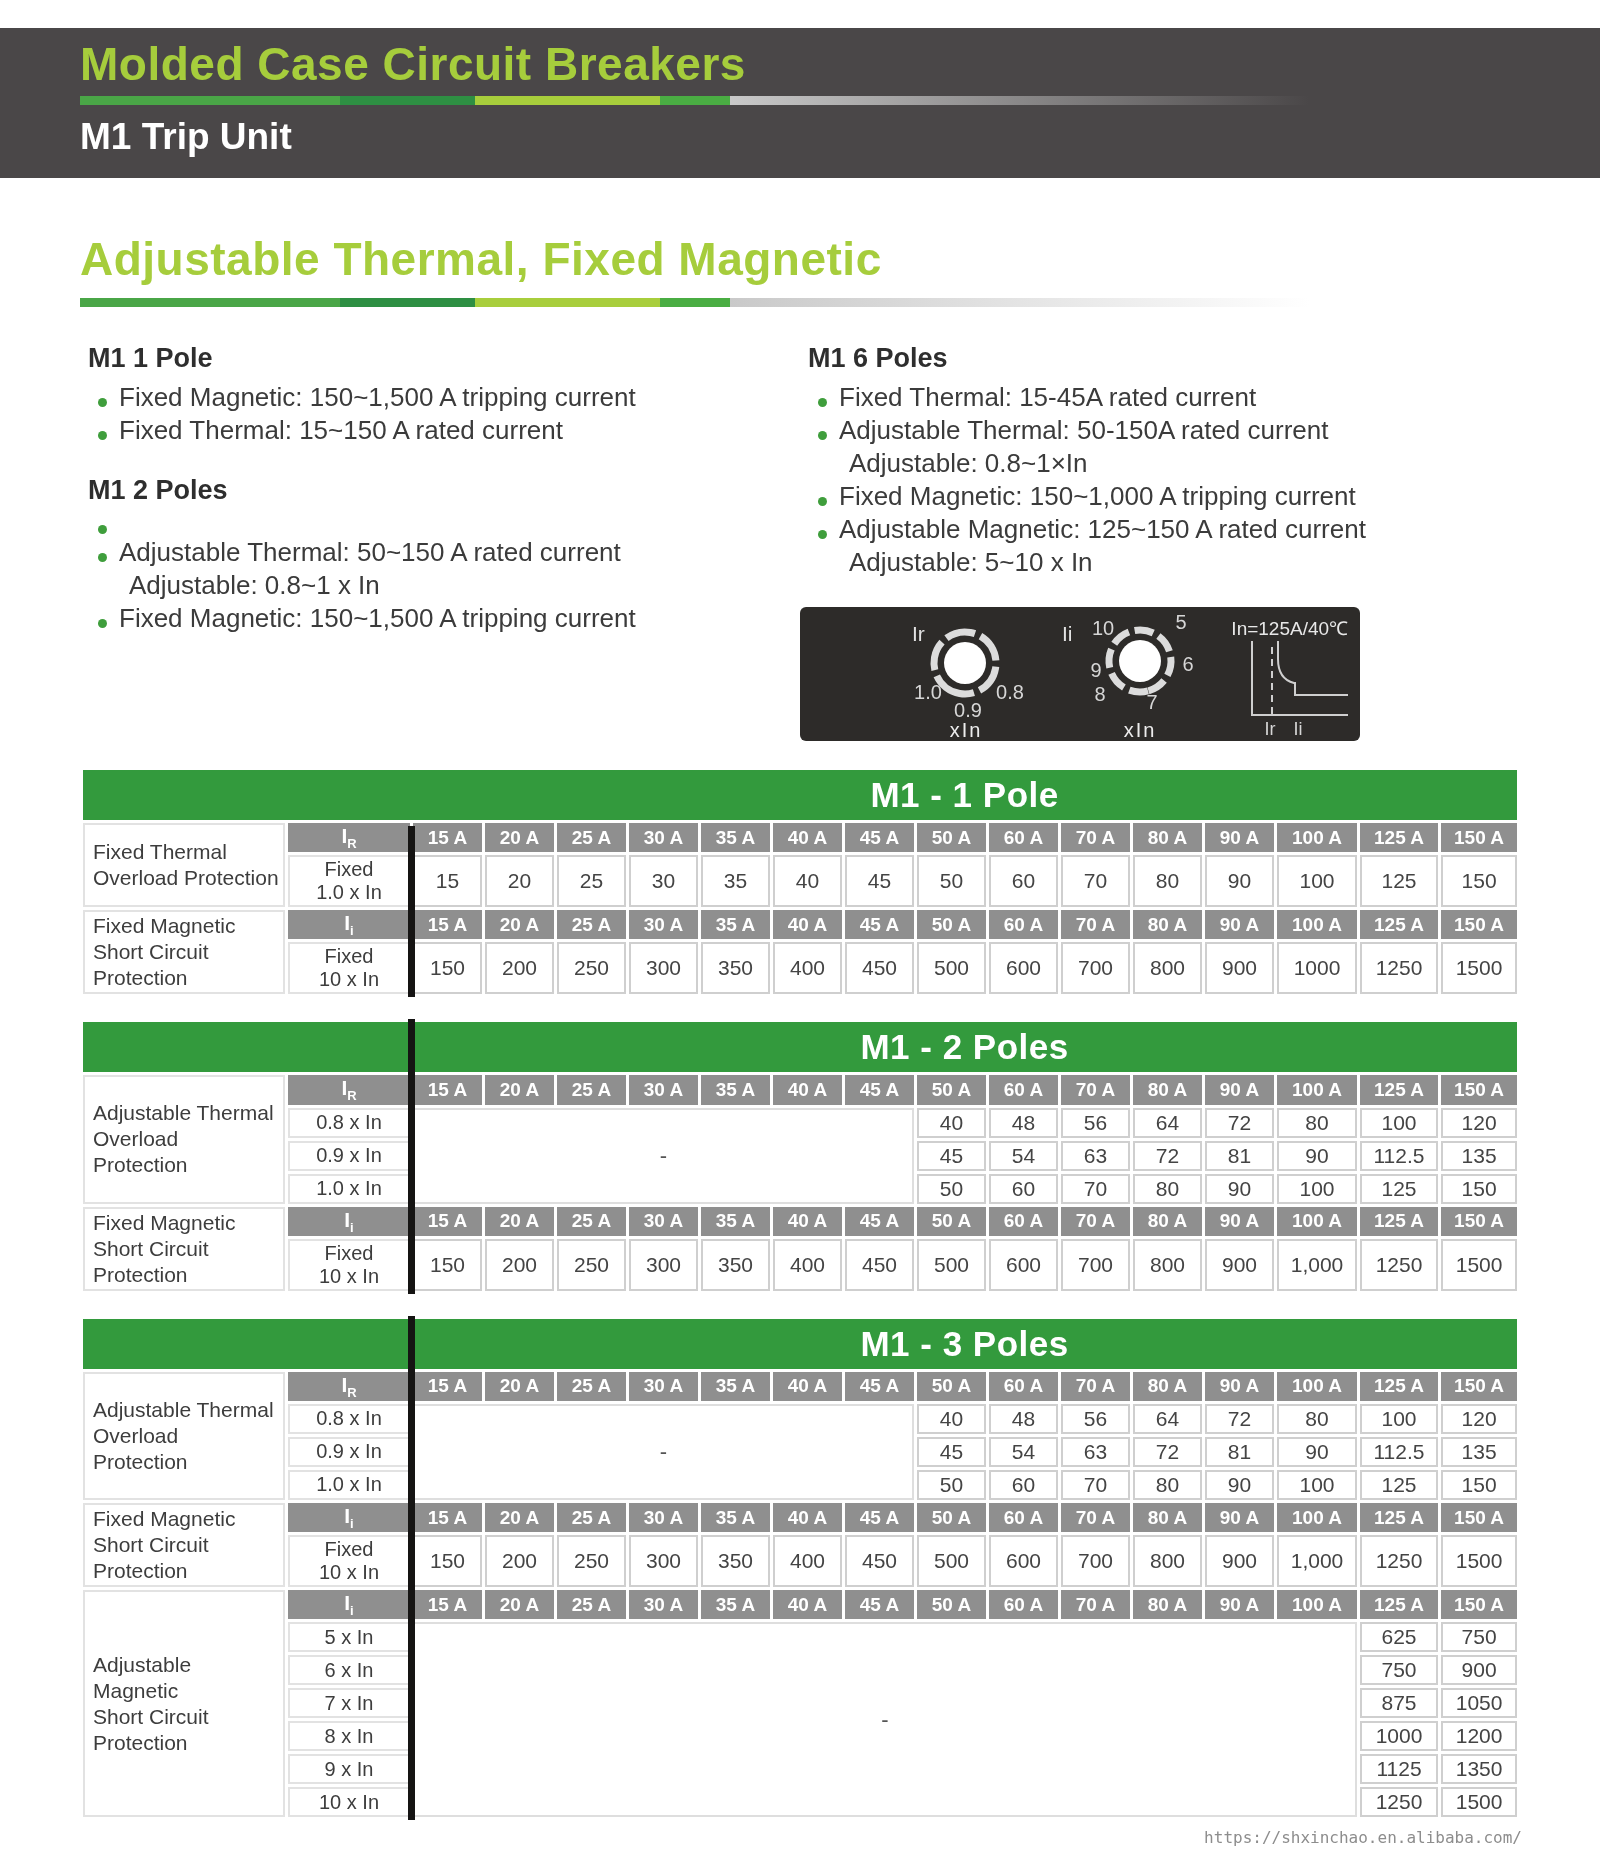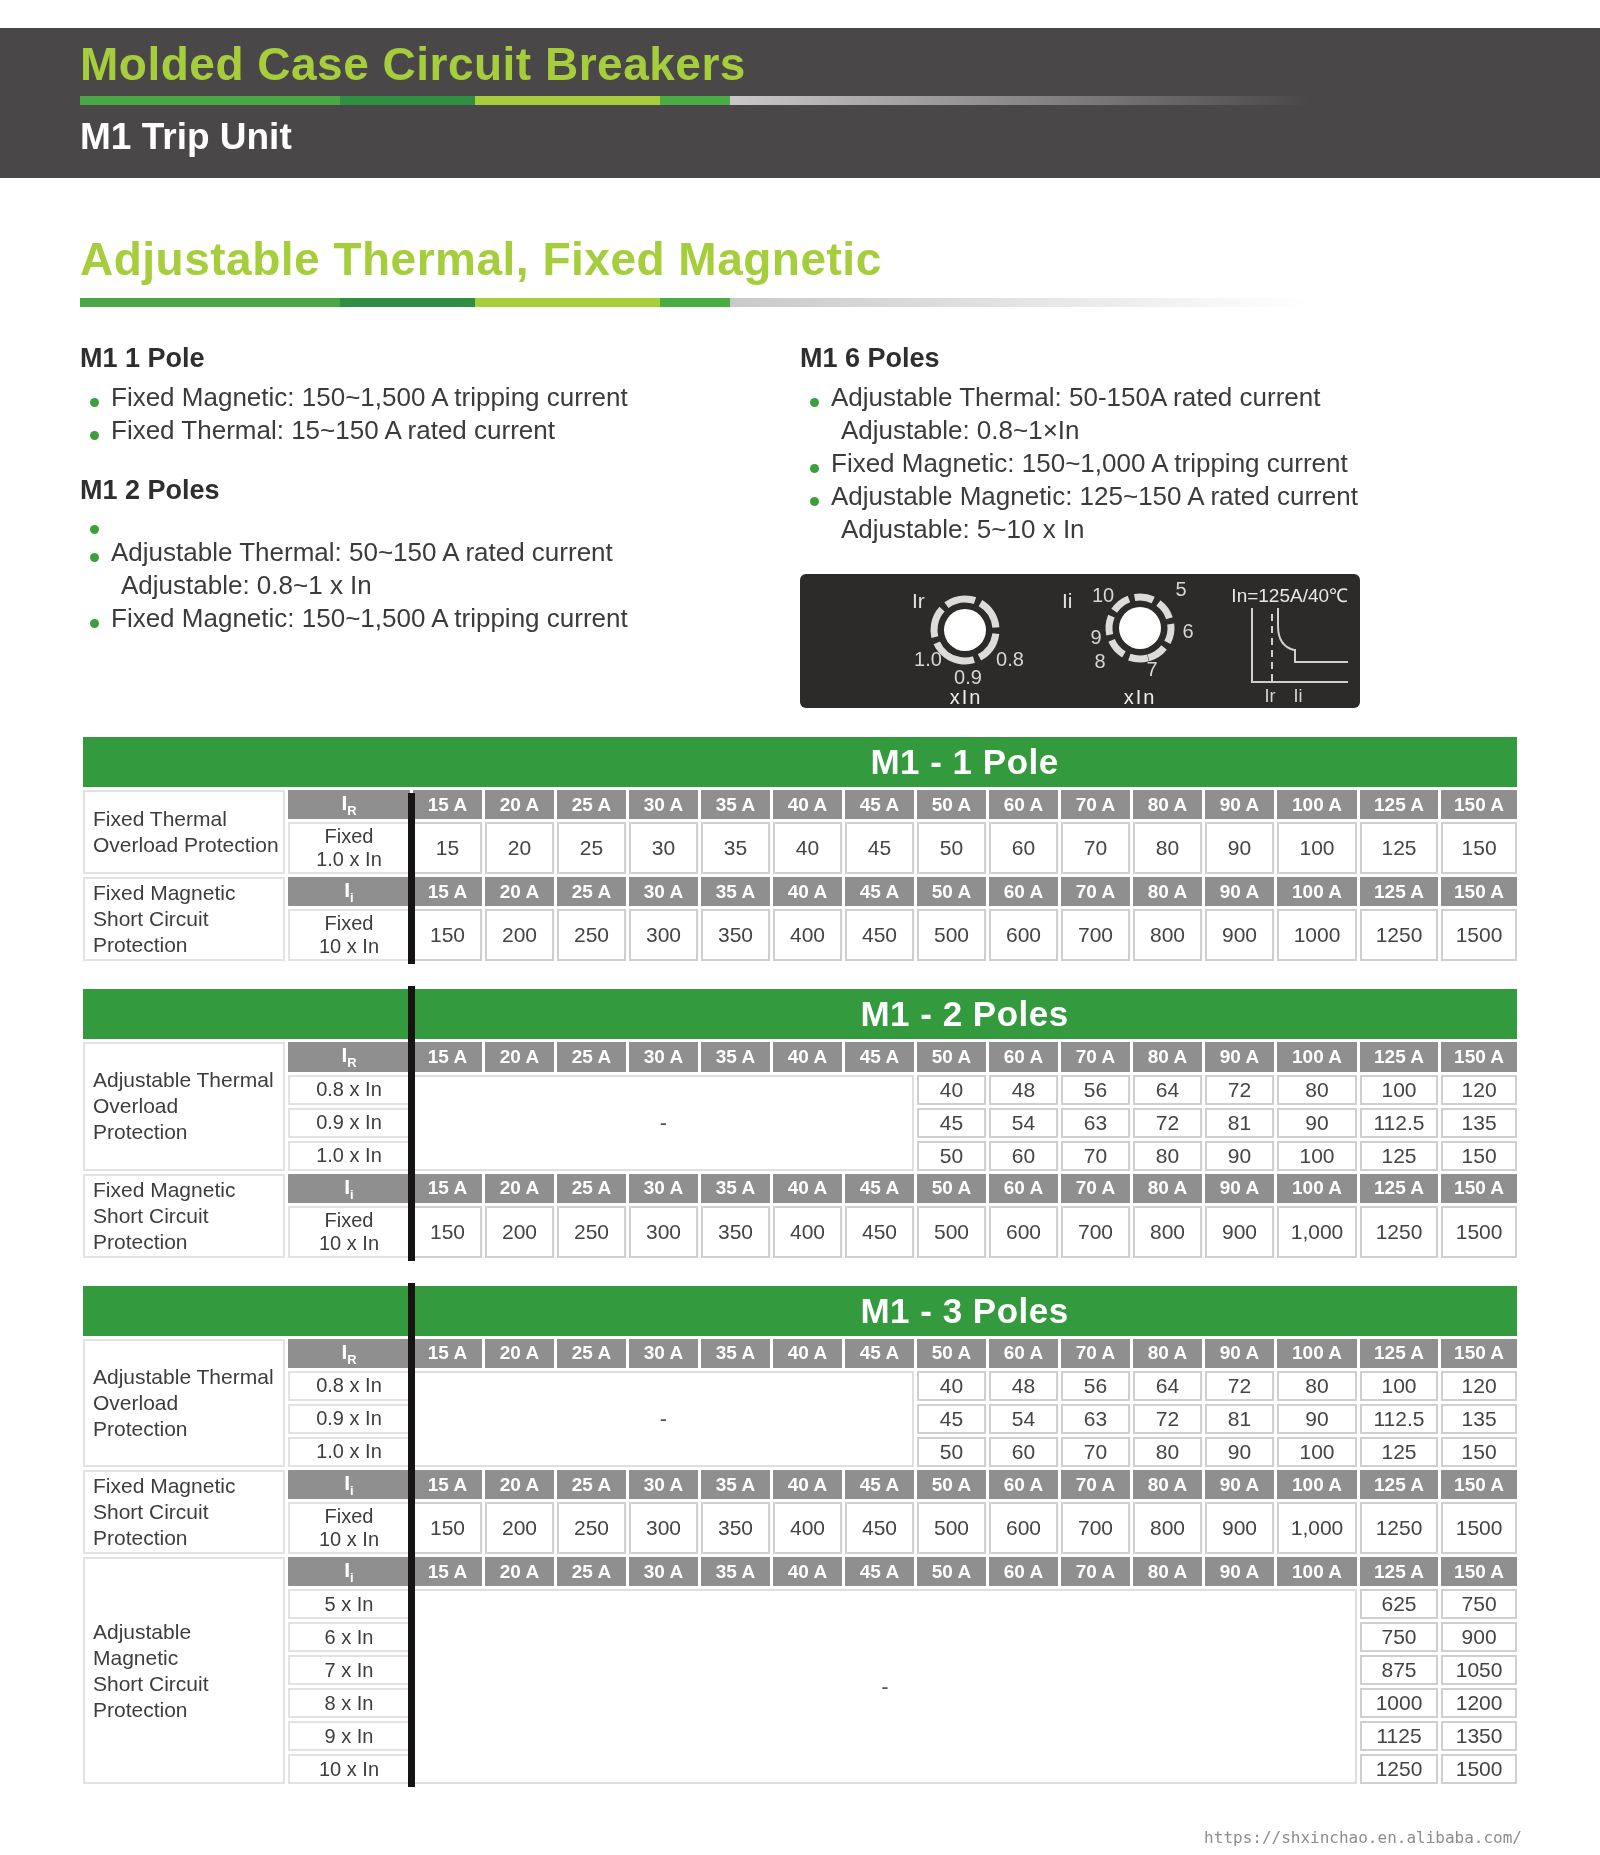--- a/index.html
+++ b/index.html
@@ -22,21 +22,21 @@
 
   
   .section-head{margin:56px 0 0 80px;}
   .section-title{font-size:46px;font-weight:bold;color:#a6cd3c;letter-spacing:.5px;line-height:50px;}
   .section-head .bar{margin-top:14px;}
 
   
   .specs{display:flex;margin:36px 0 0 80px;}
   .spec-col-left{width:720px;}
   .spec-col-right{width:740px;}
-  .spec-group{margin-bottom:30px;}
+  .spec-group{margin-bottom:30px;margin-left:8px;}
   .spec-heading{font-size:27px;font-weight:bold;color:#2e2e2e;margin-bottom:8px;}
   .bullet-line{display:flex;align-items:center;margin-bottom:3px;}
   .dot{flex:0 0 9px;width:9px;height:9px;border-radius:50%;background:#3f9e3c;margin:11px 12px 0 10px;}
   .btext{font-size:26px;color:#3b3b3b;line-height:30px;}
   .bullet-cont{padding-left:41px;margin-bottom:3px;}
 
   
   .dial-panel{position:relative;width:560px;height:134px;margin-top:14px;background:#2d2b29;border-radius:6px;}
   .dial-panel svg{position:absolute;left:0;top:0;}
 
@@ -131,20 +131,24 @@
             <span class="btext">Fixed Magnetic: 150~1,500 A tripping current</span>
           </div>
         </div>
       </div>
     <div class="spec-col-right">
       <div>
           <div class="spec-group">
             <div class="spec-heading">M1 6 Poles</div>
             <div class="bullet-line">
               <span class="dot"></span>
+              <span class="btext">Fixed Thermal: 15-45A rated current</span>
+            </div>
+            <div class="bullet-line">
+              <span class="dot"></span>
               <span class="btext">Adjustable Thermal: 50-150A rated current</span>
             </div>
             <div class="bullet-cont"><span class="btext">Adjustable: 0.8~1×In</span></div>
             <div class="bullet-line">
               <span class="dot"></span>
               <span class="btext">Fixed Magnetic: 150~1,000 A tripping current</span>
             </div>
             <div class="bullet-line">
               <span class="dot"></span>
               <span class="btext">Adjustable Magnetic: 125~150 A rated current</span>

